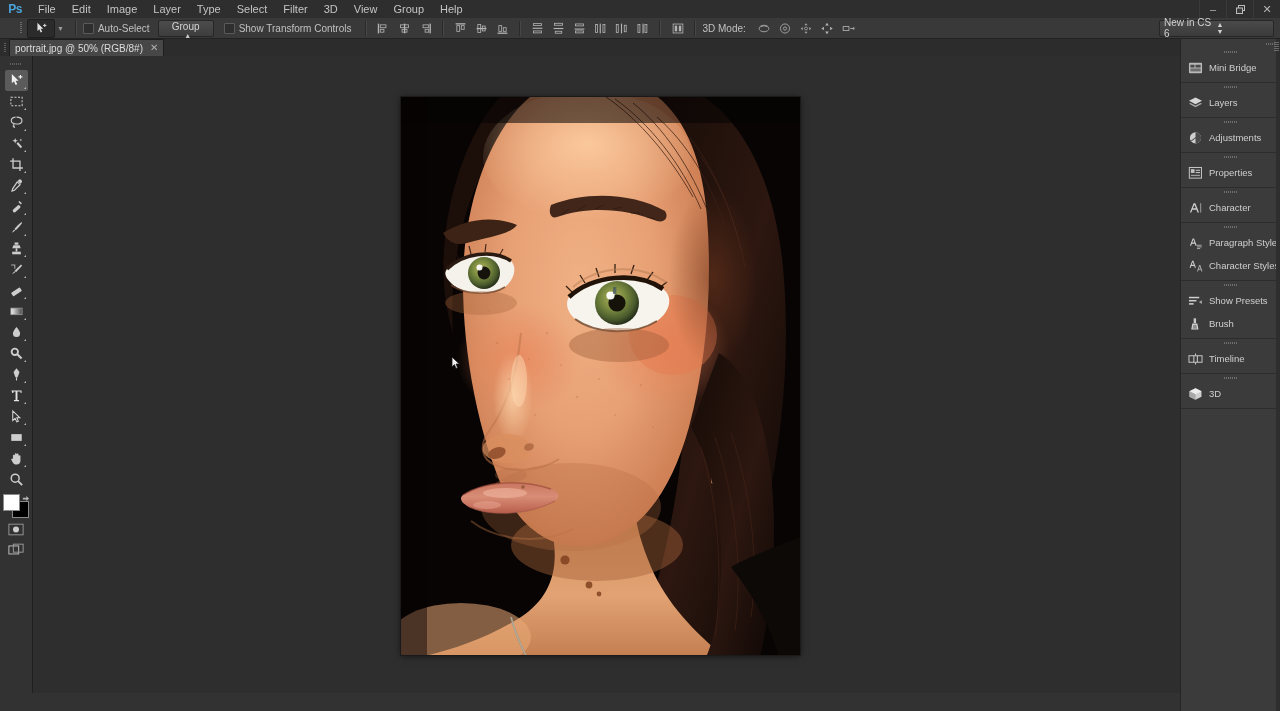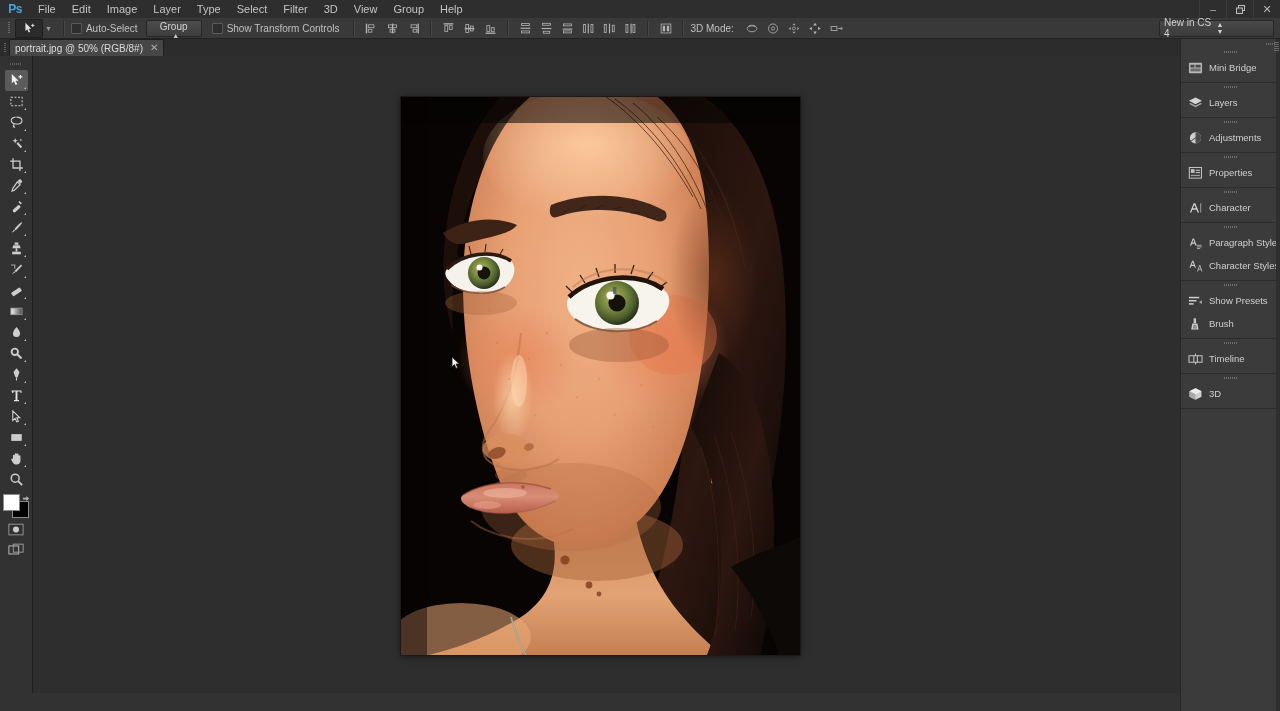--- a/index.html
+++ b/index.html
@@ -30,21 +30,21 @@
   .wincontrols{margin-left:auto;display:flex;height:18px;}
   .wbtn{
     width:26px;height:18px;display:flex;align-items:center;justify-content:center;
     color:#b4b4b4;font-size:11px;border-left:1px solid #3a3a3a;
   }
 
   
   .optionsbar{
     position:absolute;left:0;top:18px;width:1280px;height:21px;
     background:#393939;border-bottom:1px solid #222;
-    display:flex;align-items:center;padding-left:4px;box-sizing:border-box;
+    display:flex;align-items:center;padding-left:16px;box-sizing:border-box;
   }
   .grip{width:9px;height:21px;display:flex;align-items:center;justify-content:center;}
   .grip i{display:block;width:2px;height:12px;
     background:repeating-linear-gradient(to bottom,#6a6a6a 0 1px,transparent 1px 2px);}
   .opt-tool{
     width:26px;height:17px;background:#2b2b2b;border:1px solid #1e1e1e;border-radius:2px;
     display:flex;align-items:center;justify-content:center;margin:0 2px;
   }
   .opt-caret{color:#9a9a9a;font-size:7px;margin-right:5px;}
   .opt-sep{width:1px;height:15px;background:#2a2a2a;margin:0 6px;border-right:1px solid #474747;}
@@ -354,21 +354,21 @@
     </div>
     <div class="icnbtn">
       <svg width="15" height="13" viewBox="0 0 16 16">
           <rect x="1.5" y="5.5" width="7" height="5" fill="none" stroke="#b8b8b8" stroke-width="1.2"></rect>
           <path d="M10 8 h4.5" stroke="#b8b8b8" stroke-width="1.2"></path>
           <circle cx="14.2" cy="8" r="1.4" fill="#b8b8b8"></circle>
         </svg>
     </div>
 
     <div class="ws-select">
-      <span>New in CS 4</span>
+      <span>New in CS 6</span>
       <span class="arr" style="font-size:7px;line-height:1;">▲<br>▼</span>
     </div>
   </div>
 
   <div class="tabbar">
     <div class="tabgrip">
         <i></i>
       </div>
     <div class="doctab">
       <span>portrait.jpg @ 50% (RGB/8#)</span>

